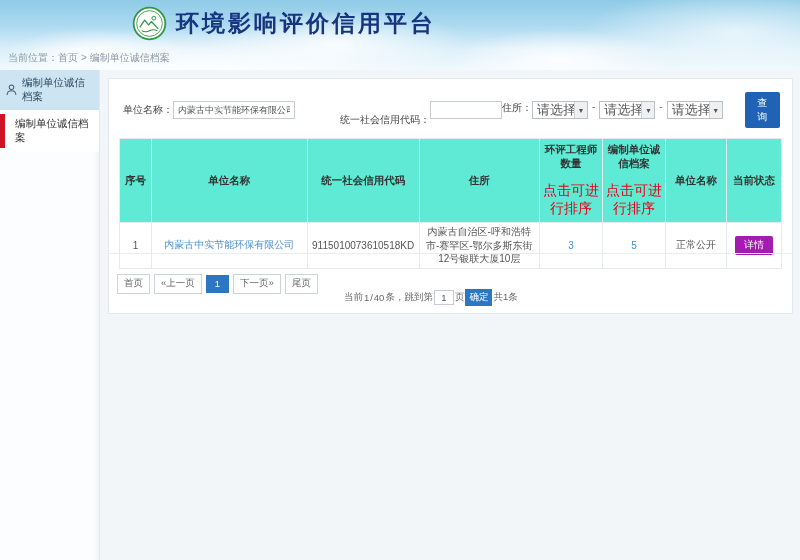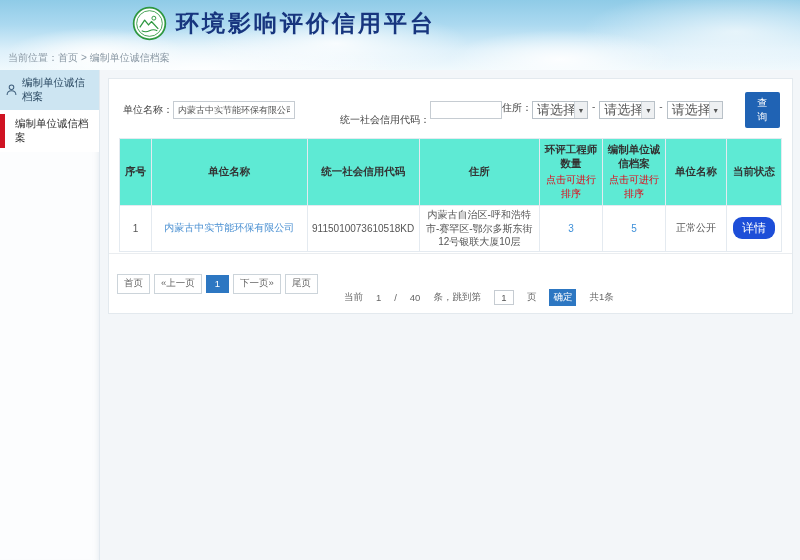--- a/index.html
+++ b/index.html
@@ -53,36 +53,36 @@
     display:flex; align-items:center; justify-content:center; font-size:7px; color:#555; }
   .dash { margin:0 4px; color:#666; }
   .btn-query { margin-left:22px; background:#2063b4; color:#fff; border:none; cursor:pointer;
     font-size:10px; padding:4px 12px; border-radius:2px; font-family:inherit; }
 
   
   .tbl-wrap { padding:0 10px; }
   table { width:100%; border-collapse:collapse; table-layout:fixed; }
   th, td { border:1px solid #e4eaf0; text-align:center; vertical-align:middle; }
   th { background:#5eead4; color:#333; font-size:10.5px; font-weight:bold; padding:4px 2px; height:27px; }
-  .th-note { display:block; color:#e60012; font-size:10px; font-weight:normal; margin-top:2px; }
+  .th-note { display:block; color:#e60012; font-size:14px; font-weight:normal; margin-top:11px; }
   td { font-size:10px; color:#555; padding:3px 3px; height:30px; }
   td.addr { font-size:10px; line-height:1.35; padding:2px 4px; }
   a.cell-link { color:#4a90d2; text-decoration:none; cursor:pointer; }
   a.num-link { color:#3d8fd8; text-decoration:none; cursor:pointer; }
-  .btn-detail { background:#1d4ed8; color:#fff; border:none; border-radius:9px;
-    font-size:12px; padding:2.5px 9px; cursor:pointer; font-family:inherit; }
+  .btn-detail { background:#a21caf; color:#fff; border:none; border-radius:2px;
+    font-size:10px; padding:2.5px 9px; cursor:pointer; font-family:inherit; }
 
   
   .pager { position:absolute; left:0; right:0; bottom:0; border-top:1px solid #eaedf0;
     display:flex; align-items:center; padding:7px 8px; font-size:9.5px; color:#666; gap:4px; }
   .pg-btn { border:1px solid #ccd4da; background:#fff; color:#666; font-size:9.5px;
     padding:2.5px 6px; cursor:pointer; font-family:inherit; }
   .pg-cur { border:1px solid #2d77c2; background:#2d77c2; color:#fff; font-size:9.5px;
     padding:2.5px 8px; cursor:pointer; font-family:inherit; }
-  .pg-info { margin-left:22px; display:flex; align-items:center; gap:13px; white-space:nowrap;margin-top:28px; }
+  .pg-info { margin-left:22px; display:flex; align-items:center; gap:1px; white-space:nowrap;margin-top:28px; }
   .jump { width:20px; height:15px; border:1px solid #c6ccd2; text-align:center;
     font-size:9.5px; color:#555; outline:none; font-family:inherit; }
   .pg-ok { background:#2d77c2; color:#fff; border:none; font-size:9.5px;
     padding:2px 4px; cursor:pointer; font-family:inherit; }
 </style>
 </head>
 <body>
 
 <div class="sky">
   <div class="brand">

